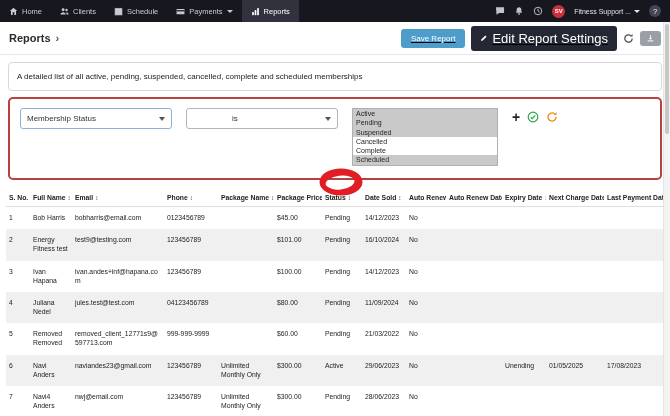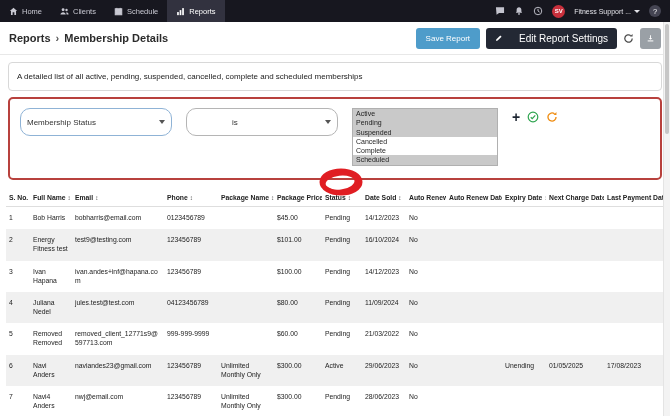--- a/index.html
+++ b/index.html
@@ -21,36 +21,36 @@
   .nav-ico.stroked svg { fill: none; stroke: #c3c3cd; stroke-width: 1.5; }
   .avatar { width: 13px; height: 13px; border-radius: 50%; background: #c9303c; color: #fff; font-size: 6px; font-weight: bold; display: flex; align-items: center; justify-content: center; }
   .account { display: flex; align-items: center; gap: 3px; font-size: 7px; color: #e2e2e8; cursor: pointer; }
   .help-circle { width: 12px; height: 12px; border-radius: 50%; background: #454553; color: #fff; font-size: 7.5px; display: flex; align-items: center; justify-content: center; cursor: pointer; }
 
   
   .breadcrumb-bar { height: 33px; display: flex; align-items: center; padding: 0 9px; border-bottom: 1px solid #e8e8e8; background: #fff; }
   .breadcrumb { display: flex; align-items: center; }
   .crumb { font-size: 11px; font-weight: bold; color: #2b2b2b; }
   .crumb-sep { margin: 0 5px; font-size: 11px; color: #555; font-weight: bold; }
-  .bc-actions { margin-left: auto; display: flex; gap: 6px; }
+  .bc-actions { margin-left: auto; display: flex; align-items: center; gap: 6px; text-decoration: underline; }
   .btn-save { background: #4e9cca; color: #fff; font-size: 8px; padding: 5px 10px; border-radius: 3px; border: none; cursor: pointer; font-family: inherit; }
-  .btn-edit { background: #232834; color: #fff; font-size: 10px; padding: 5px 9px; border-radius: 3px; border: none; display: flex; align-items: center; gap: 16px; cursor: pointer; font-family: inherit; }
+  .btn-edit { background: #232834; color: #fff; font-size: 13px; padding: 5px 9px; border-radius: 3px; border: none; display: flex; align-items: center; gap: 4px; cursor: pointer; font-family: inherit; }
   .btn-edit svg { width: 8px; height: 8px; display: block; }
   .tb-refresh { cursor: pointer; display: flex; align-items: center; }
   .tb-refresh svg { width: 11px; height: 11px; display: block; fill: none; stroke: #4a4a4a; stroke-width: 1.8; }
   .tb-refresh .arrowhead { fill: #4a4a4a; stroke: none; }
   .btn-download { background: #9aa0a6; border: none; border-radius: 3px; padding: 3px 6px; cursor: pointer; display: flex; align-items: center; }
   .btn-download svg { width: 9px; height: 9px; display: block; fill: #fff; }
 
   
   .desc-box { margin: 7px 8px 6px; border: 1px solid #d8d8d8; border-radius: 4px; padding: 9px 8px; font-size: 8px; color: #222; }
 
   
   .filter-panel { margin: 0 8px 8px; border: 2px solid #b8413d; border-radius: 5px; padding: 9px 10px 12px; display: flex; align-items: flex-start; gap: 14px; background: #fff; }
-  .select { height: 28px; border: 1px solid #b5b5b5; border-radius: 10px; font-size: 8px; color: #333; display: flex; align-items: center; justify-content: space-between; padding: 0 6px; background: #fff; cursor: pointer; }
+  .select { height: 21px; border: 1px solid #b5b5b5; border-radius: 3px; font-size: 8px; color: #333; display: flex; align-items: center; justify-content: space-between; padding: 0 6px; background: #fff; cursor: pointer; }
   .select.field { width: 152px; border-color: #8fb3d6; }
   .select.op { width: 152px; padding-left: 45px; }
   .sel-caret { width: 0; height: 0; border-left: 3px solid transparent; border-right: 3px solid transparent; border-top: 4px solid #555; }
   .multiselect { width: 146px; height: 58px; border: 1px solid #b0b0b0; background: #fff; overflow: hidden; cursor: pointer; }
   .ms-option { height: 9.3px; line-height: 9.3px; padding: 0 3px; font-size: 7px; color: #1d1d1d; }
   .ms-option.selected { background: #c9c9c9; }
   .filter-icons { display: flex; align-items: center; gap: 7px; margin-top: 3px; }
   .plus-ic { font-size: 14px; font-weight: bold; color: #1c2430; line-height: 12px; cursor: pointer; }
   .filter-icons .svg-ic svg { width: 12px; height: 12px; display: block; }
 
@@ -96,20 +96,30 @@
       </div>
       <div class="nav-item">
         <span class="nav-ic">
           <svg viewBox="0 0 16 16" fill="none" stroke="currentColor" stroke-width="1.4">
             <rect x="2" y="3" width="12" height="11"></rect>
             <path d="M2 6.5h12M5 1.5V4M11 1.5V4"></path>
           </svg>
         </span>
         <span>Schedule</span>
       </div>
+      <div class="nav-item">
+        <span class="nav-ic">
+          <svg viewBox="0 0 16 16">
+            <rect x="1" y="3.5" width="14" height="9.5" rx="1"></rect>
+            <rect x="1" y="5.6" width="14" height="2.2" fill="#17171f"></rect>
+          </svg>
+        </span>
+        <span>Payments</span>
+        <span class="caret"></span>
+      </div>
       <div class="nav-item active">
         <span class="nav-ic">
           <svg viewBox="0 0 16 16">
             <rect x="2" y="9" width="3" height="5.5"></rect>
             <rect x="6.5" y="5.5" width="3" height="9"></rect>
             <rect x="11" y="2" width="3" height="12.5"></rect>
           </svg>
         </span>
         <span>Reports</span>
       </div>
@@ -138,21 +148,20 @@
       <span class="caret"></span>
     </span>
     <span class="help-circle">?</span>
   </div>
 </div>
 
 <div class="breadcrumb-bar">
   <div class="breadcrumb">
     <span class="crumb">Reports</span>
     <span class="crumb-sep">›</span>
-    <span class="crumb">Membership Details</span>
   </div>
   <div class="bc-actions">
     <button class="btn-save">Save Report</button>
     <button class="btn-edit">
       <span>
         <svg viewBox="0 0 16 16">
             <path d="M2 14l.9-3.4L10.6 3l2.5 2.5-7.7 7.6z" fill="#fff"></path>
           </svg>
       </span>
       <span>Edit Report Settings</span>

